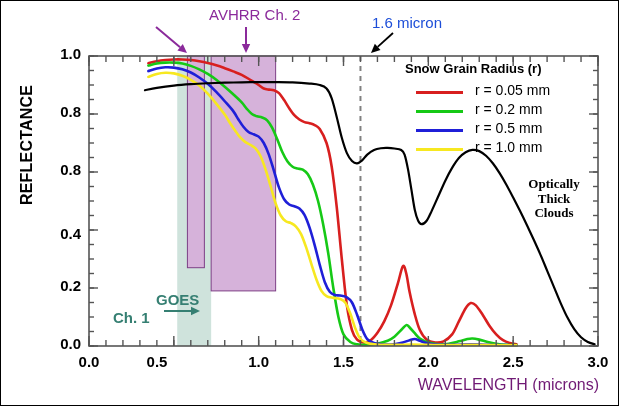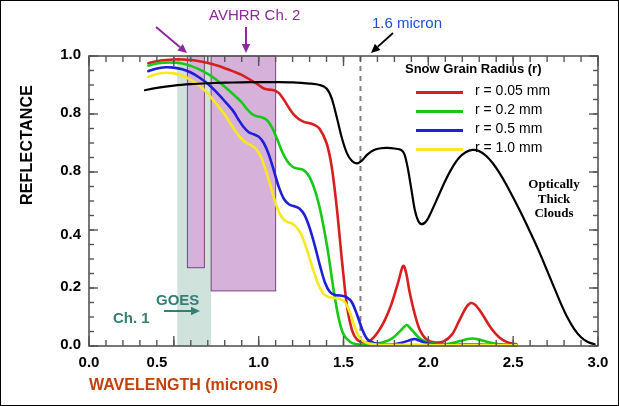--- a/index.html
+++ b/index.html
@@ -5,22 +5,22 @@
   html,body{margin:0;padding:0;background:#fff;}
   body{width:619px;height:406px;overflow:hidden;
        font-family:"Liberation Sans",sans-serif;}
   #figure{position:relative;width:619px;height:406px;
           box-sizing:border-box;border:1px solid #000;background:#fff;}
   #plotsvg{position:absolute;left:0;top:0;}
   .lbl{position:absolute;white-space:pre;line-height:1.12;}
   #ylabel{left:-64px;top:135px;width:180px;text-align:center;
           transform:rotate(-90deg);transform-origin:center center;
           font-size:16px;font-weight:bold;color:#000;letter-spacing:.2px;}
-  #xlabel{left:88px;top:375px;width:510px;text-align:left;
-          font-size:16px;font-weight:bold;color:#c2410c;}
+  #xlabel{left:88px;top:375px;width:510px;text-align:right;
+          font-size:16px;font-weight:normal;color:#701a75;}
   .tickx{font-size:15px;font-weight:bold;color:#000;text-align:center;width:54px;}
   .ticky{font-size:15px;font-weight:bold;color:#000;text-align:right;width:44px;}
   .ann-purple{color:#8b2a9b;font-size:15px;}
   .ann-teal{color:#357f72;font-size:15px;font-weight:bold;}
   .ann-black{color:#1d4ed8;font-size:15px;}
   #cloudlbl{font-size:13px;font-weight:bold;color:#000;text-align:center;
             left:505px;top:176px;width:96px;font-family:Liberation Serif, serif;}
   #legendtitle{font-size:13px;font-weight:bold;color:#000;left:404px;top:61px;}
   .legitem{font-size:14px;color:#000;}
   .legline{position:absolute;height:3px;}

